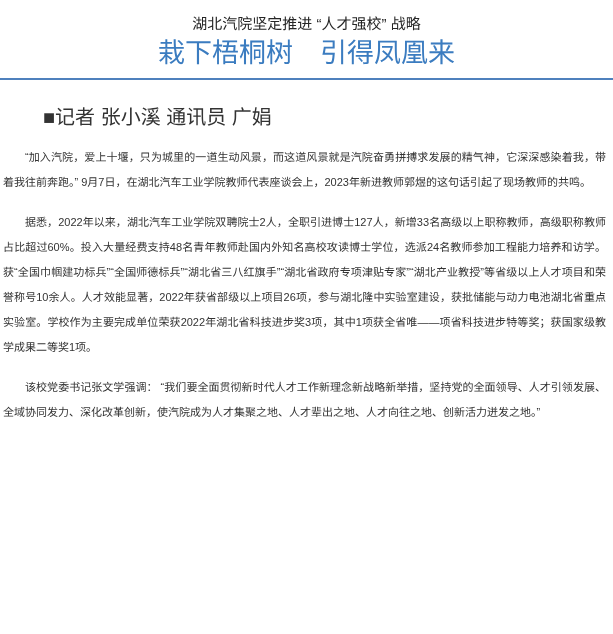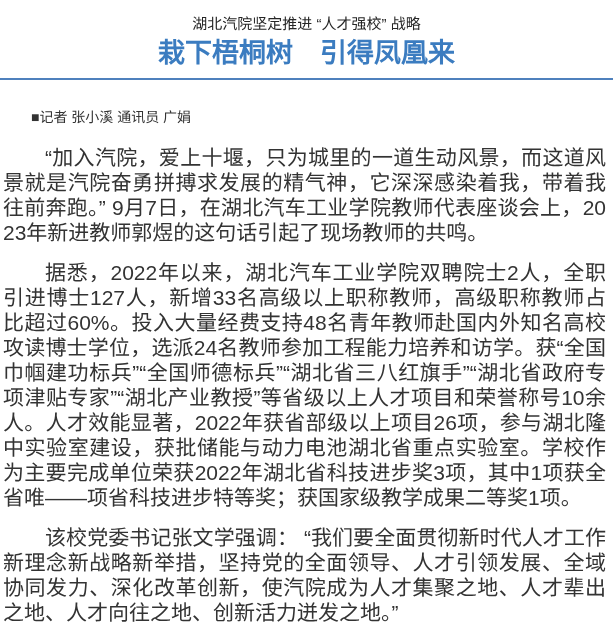--- a/index.html
+++ b/index.html
@@ -22,40 +22,40 @@
     text-align:center;
     font-size:15px;
     line-height:19px;
     color:var(--supertitle-color);
   }
   .main-title{
     margin:4px 0 0 0;
     text-align:center;
     font-size:27px;
     line-height:33px;
-    font-weight:bold;
+    font-weight:normal;
     color:var(--title-color);
   }
   .divider{
     border:none;
     border-top:2px solid var(--divider-color);
     margin:8px 0 0 0;
     width:613px;
   }
   .byline{
     margin:25px 7px 8px 3px;
-    font-size:14px;
+    font-size:20px;
     line-height:25px;
     text-indent:2em;
     color:var(--body-color);
     white-space:nowrap;
   }
   .para{
     margin:15px 7px 0 3px;
-    font-size:21px;
+    font-size:11px;
     line-height:25px;
     text-indent:2em;
     text-align:justify;
     text-justify:inter-ideograph;
     color:var(--body-color);
     word-break:break-all;
   }
 </style>
 </head>
 <body>

